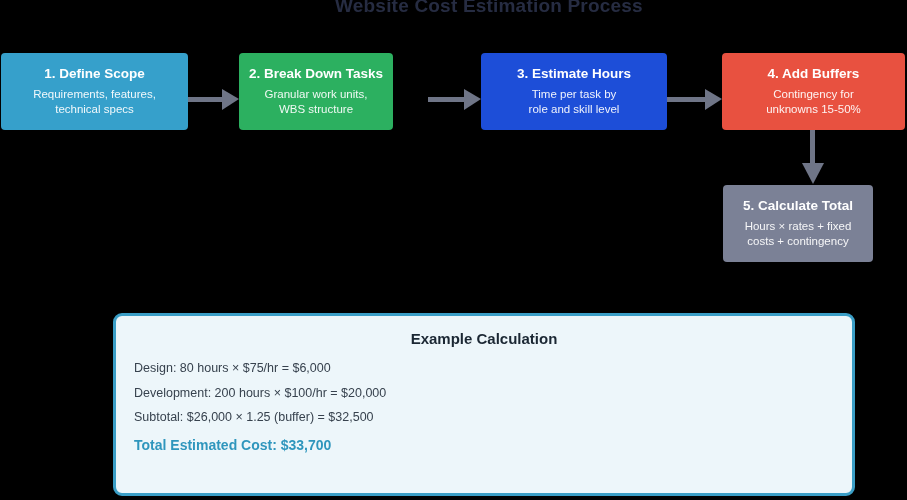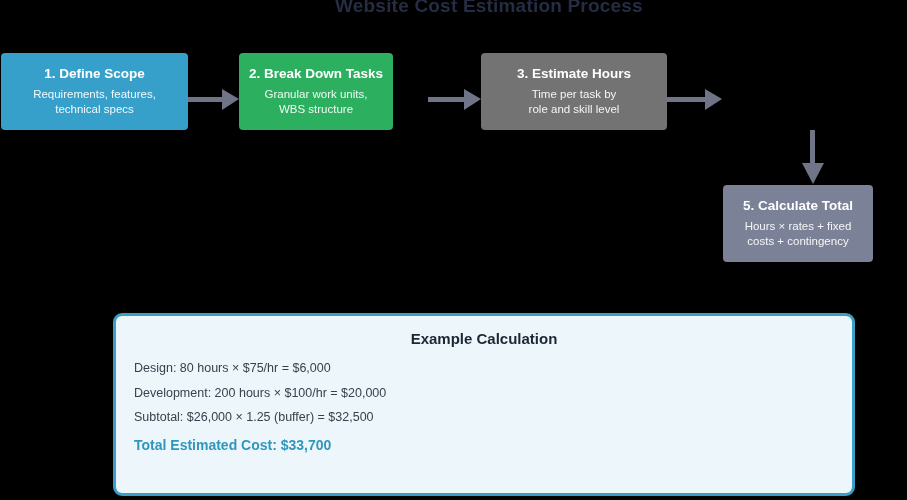--- a/index.html
+++ b/index.html
@@ -133,26 +133,31 @@
     <div class="step-sub">Requirements, features,
 technical specs</div>
   </div>
 
   <div class="step step-2" style="background-color: rgb(44, 176, 96);">
     <div class="step-title">2. Break Down Tasks</div>
     <div class="step-sub">Granular work units,
 WBS structure</div>
   </div>
 
-  <div class="step step-3" style="background-color: #737373;">
+  <div class="step step-3" style="background-color: #1d4ed8;">
     <div class="step-title">3. Estimate Hours</div>
     <div class="step-sub">Time per task by
 role and skill level</div>
   </div>
 
+  <div class="step step-4" style="background-color: rgb(232, 81, 64);">
+    <div class="step-title">4. Add Buffers</div>
+    <div class="step-sub">Contingency for
+unknowns 15-50%</div>
+  </div>
 
   <div class="step step-5" style="background-color: rgb(123, 129, 150);">
     <div class="step-title">5. Calculate Total</div>
     <div class="step-sub">Hours × rates + fixed
 costs + contingency</div>
   </div>
 
   <div class="h-arrow h-arrow-1">
     <div class="line"></div>
     <div class="head"></div>

